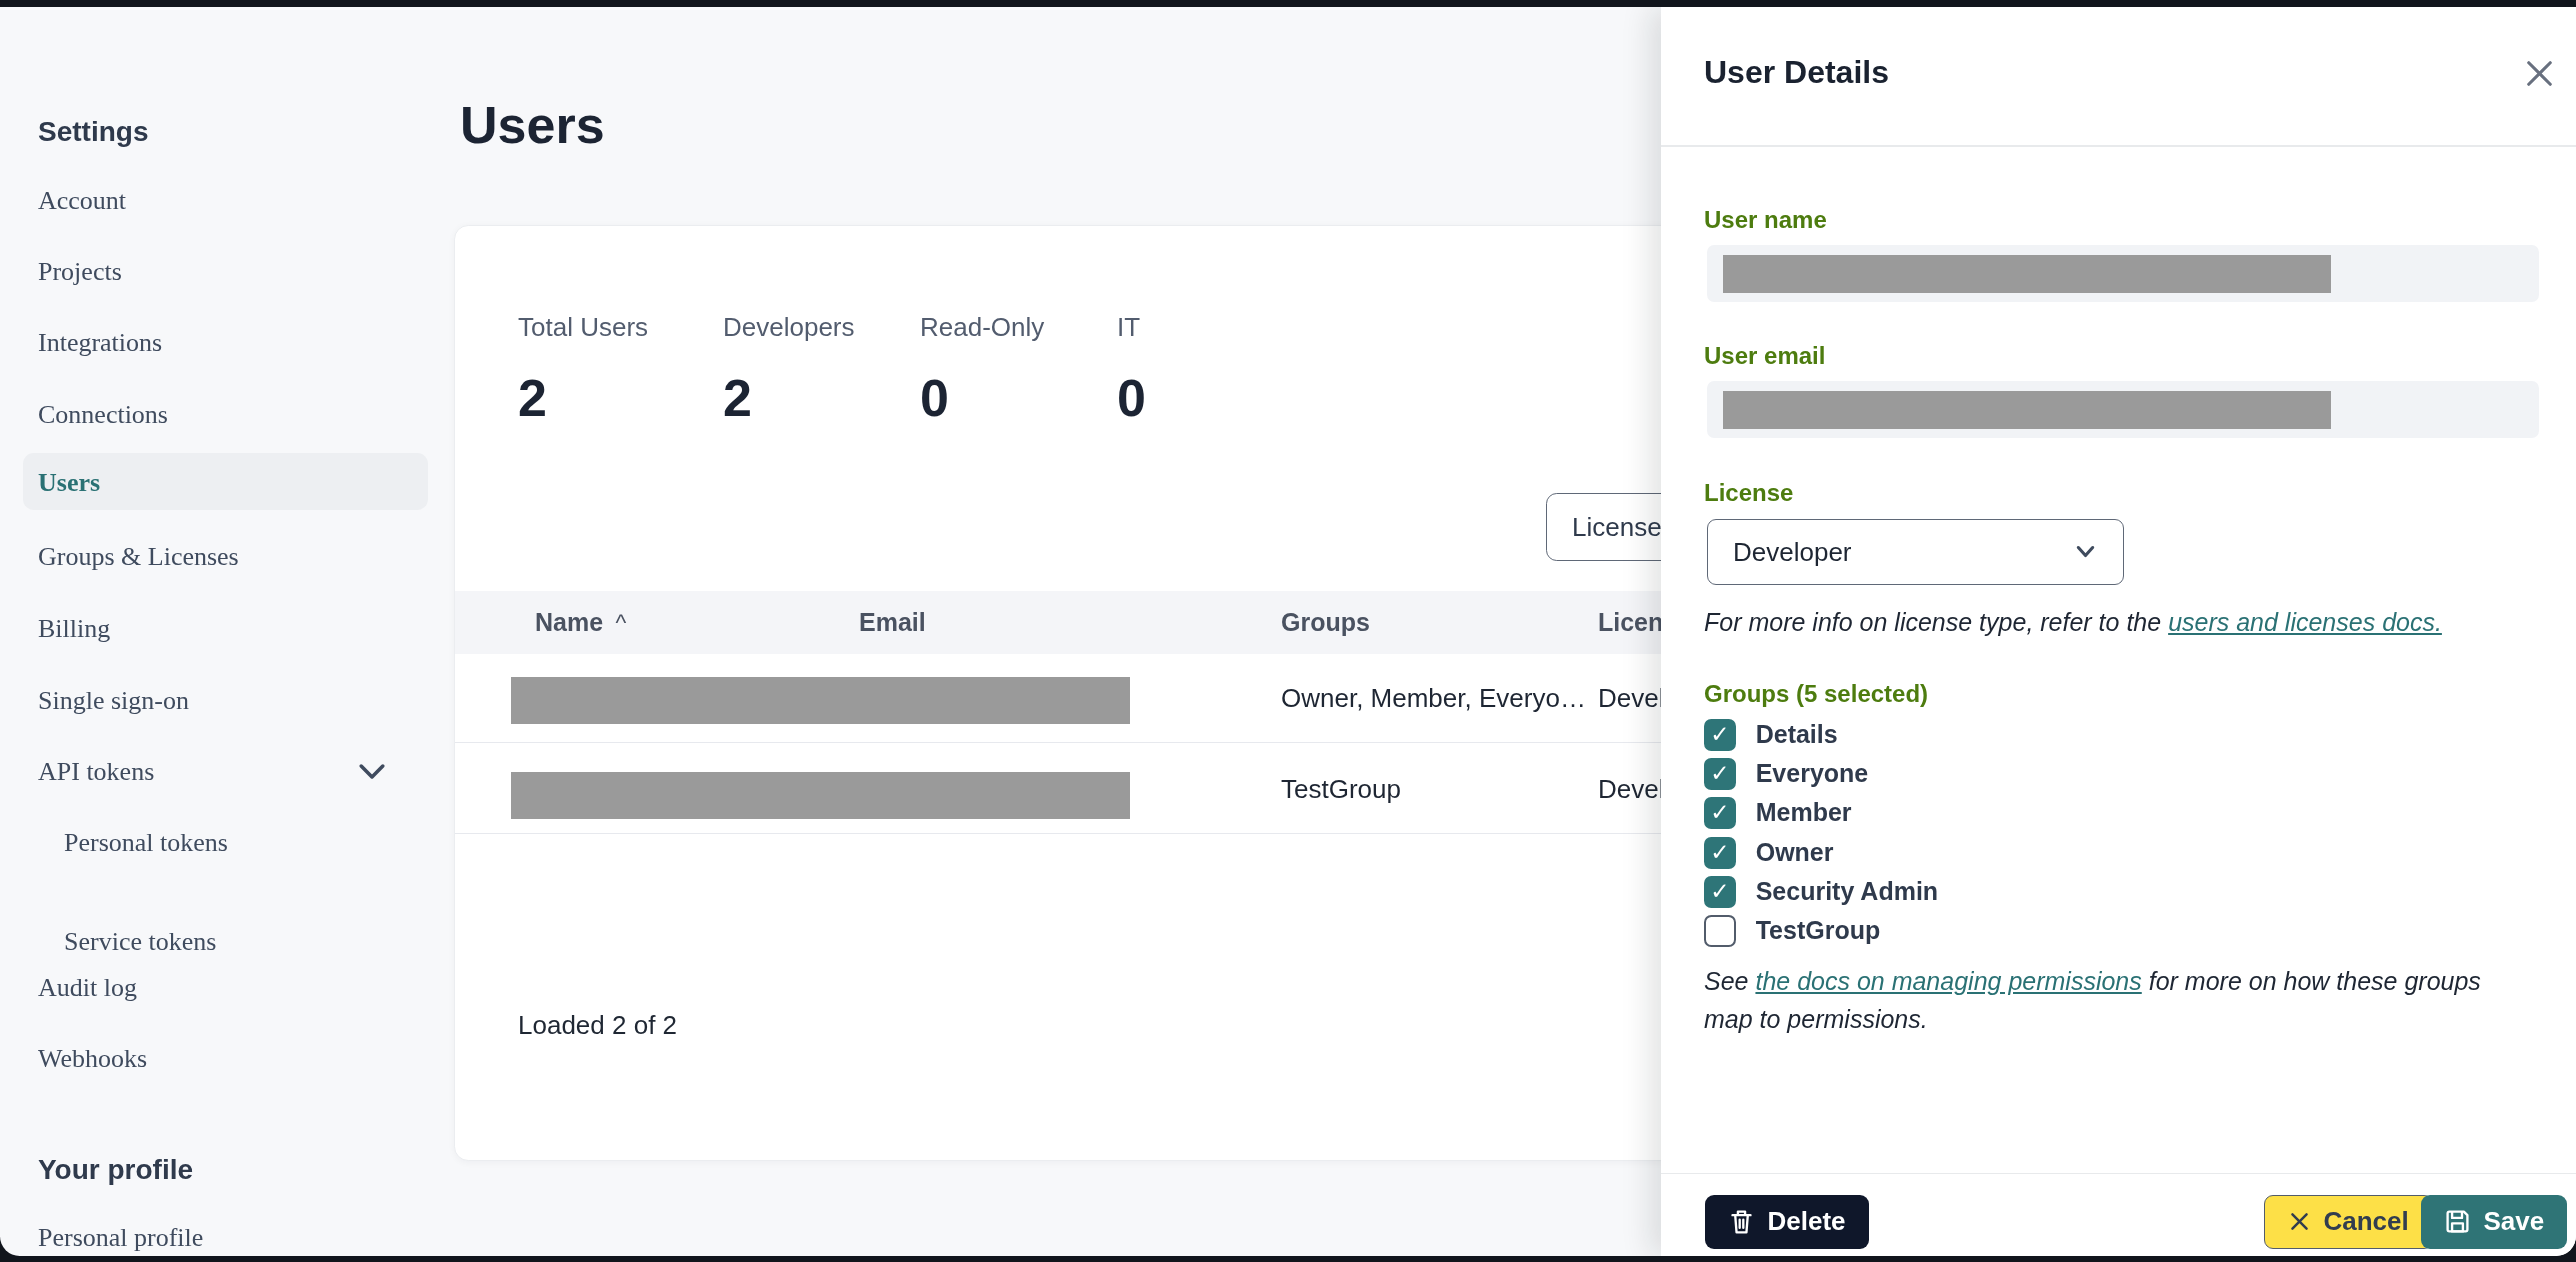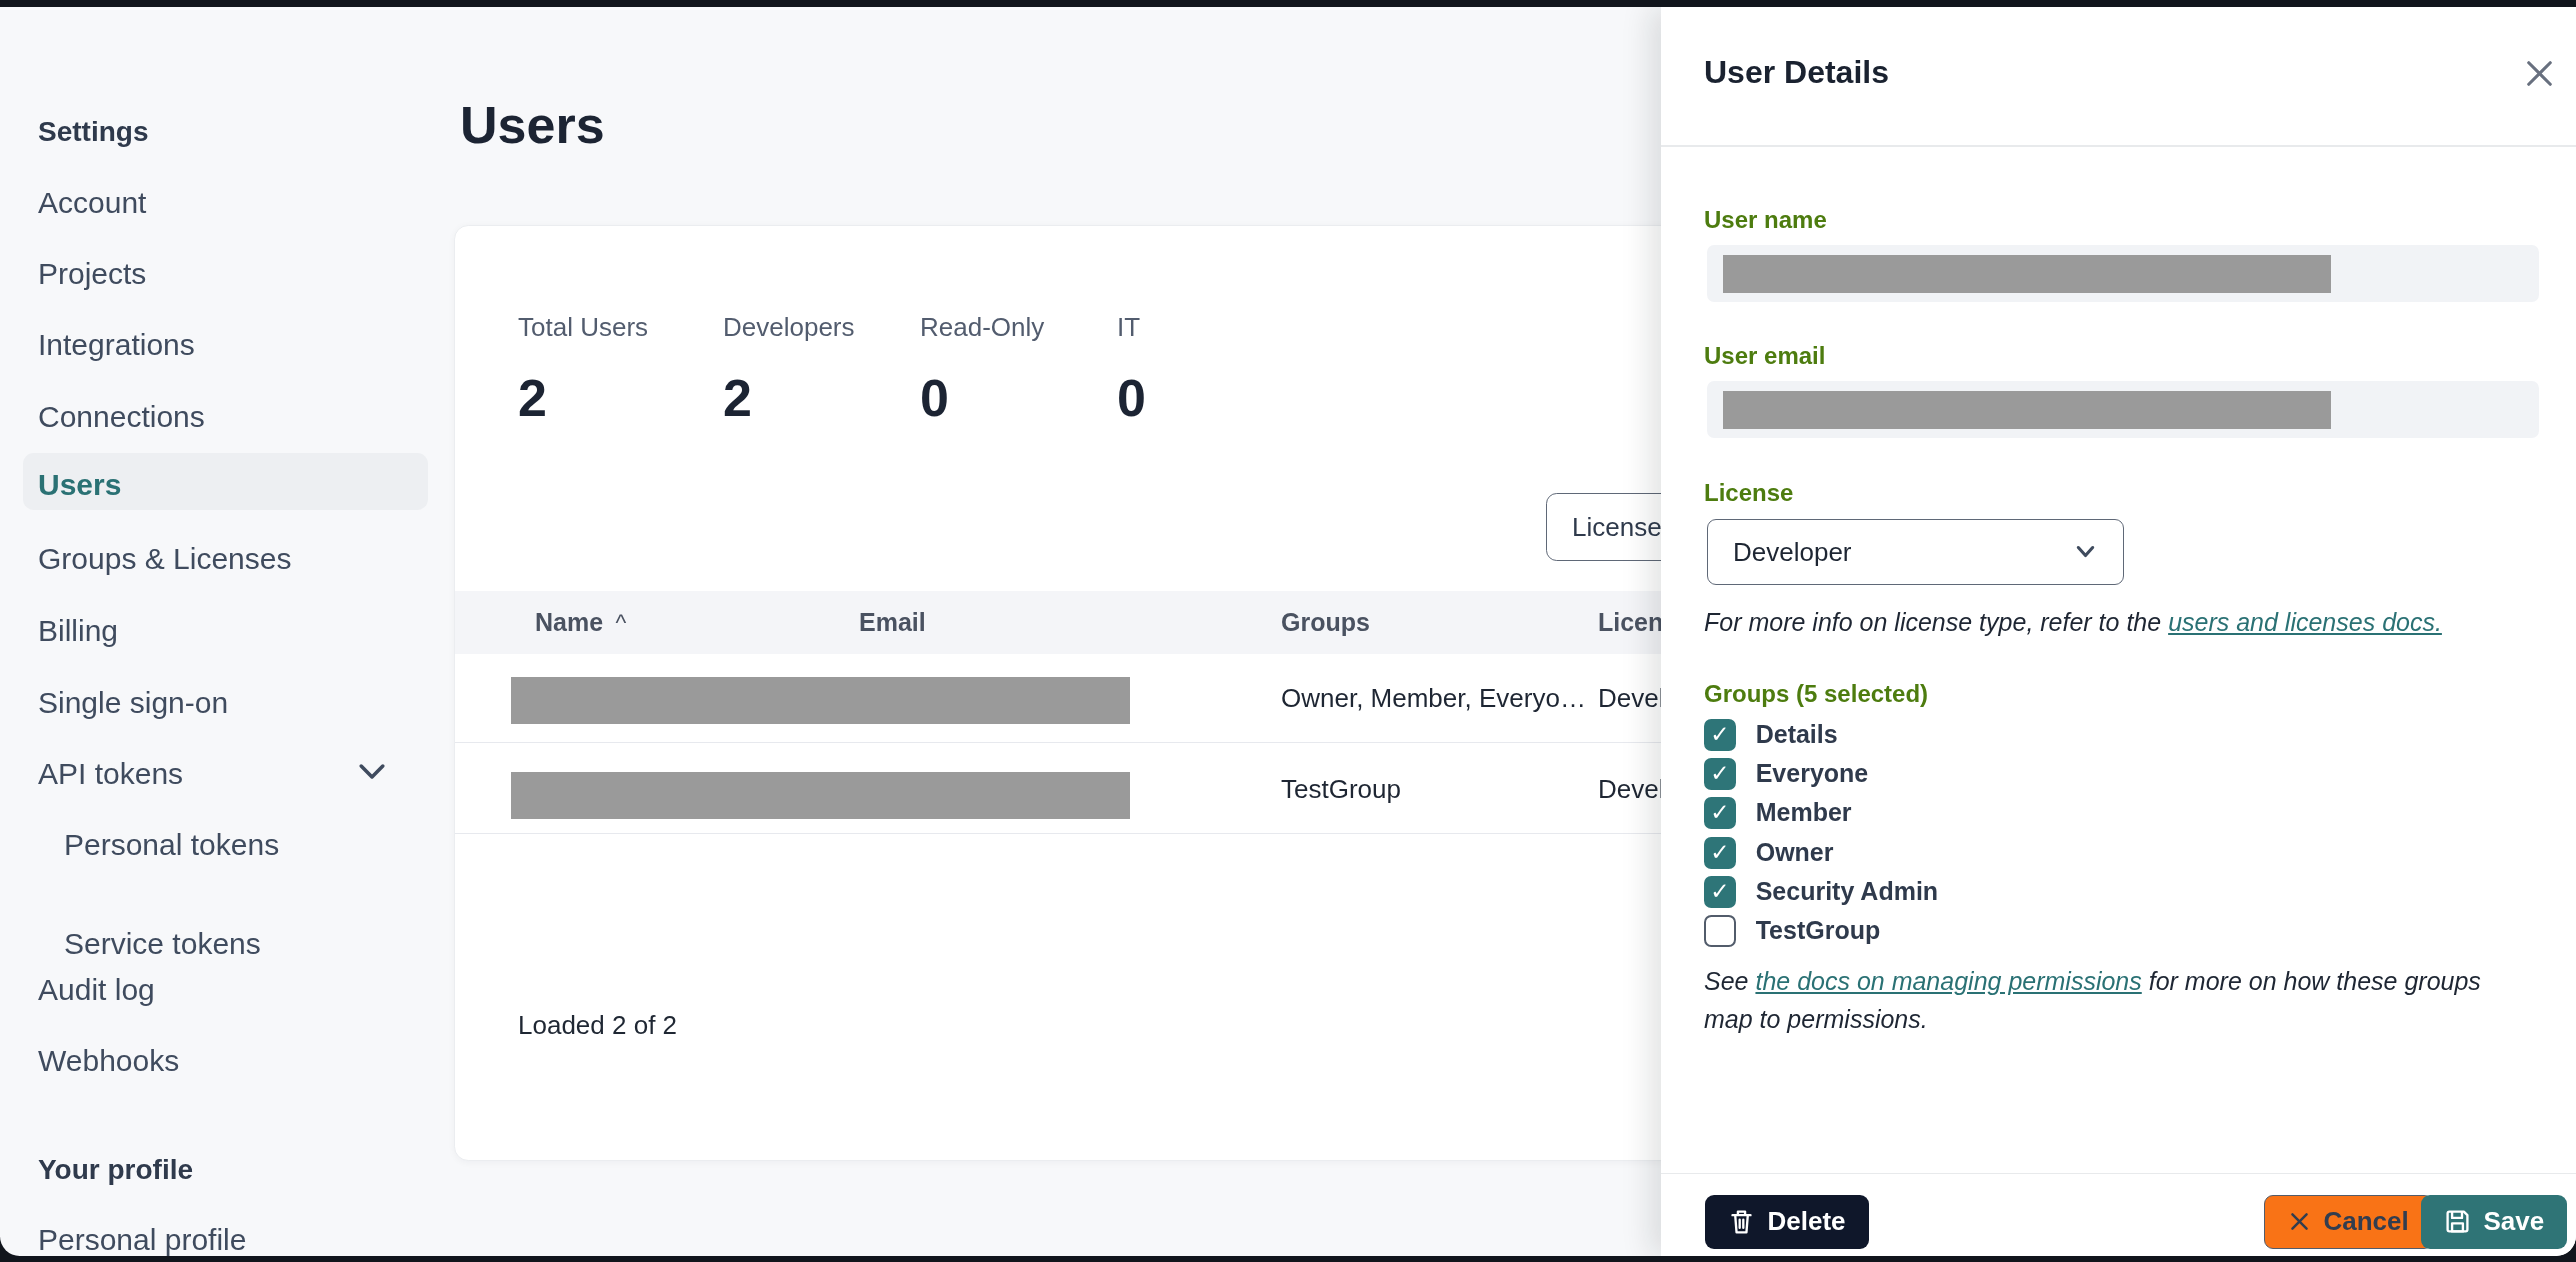--- a/index.html
+++ b/index.html
@@ -5,21 +5,21 @@
   html,body{margin:0;padding:0;background:#11151c;}
   *{box-sizing:border-box;}
   .page{position:relative;width:2576px;height:1263px;background:#11151c;overflow:hidden;
         font-family:"Liberation Sans","DejaVu Sans",sans-serif;color:#39414f;}
   .window{position:absolute;left:0;top:7.2px;width:2576px;height:1249px;background:#f7f8fa;
           border-radius:0 0 19.7px 19.7px;overflow:hidden;}
 
   
   .sidebar{position:absolute;left:0;top:0;width:454px;height:100%;}
   .side-heading{position:absolute;left:38px;font-size:28px;font-weight:700;color:#2f3a4c;white-space:nowrap;}
-  .side-item{position:absolute;left:38px;font-size:30px;color:#3f4b5e;white-space:nowrap;cursor:pointer;}
+  .side-item{position:absolute;left:38px;font-size:26px;color:#3f4b5e;white-space:nowrap;cursor:pointer;font-family:Liberation Serif, serif;}
   .side-item.child{left:64px;}
   .active-pill{position:absolute;left:23px;top:446px;width:405px;height:57px;background:#edeff2;border-radius:10.7px;}
   .side-item.active{color:#2a7174;font-weight:700;}
   .chev{position:absolute;left:354px;top:751px;width:36px;height:27px;}
 
   
   .main-title{position:absolute;left:460px;top:95px;font-size:52px;font-weight:700;color:#1c2433;}
   .card{position:absolute;left:454px;top:218px;width:2093px;height:936px;background:#ffffff;
         border:0.9px solid #ebedf0;border-radius:14.3px;box-shadow:0 1.8px 7.2px rgba(20,30,40,.04);}
   .stat{position:absolute;top:86px;}
@@ -67,21 +67,21 @@
   .cb{width:32px;height:32px;border-radius:7.2px;flex:0 0 auto;display:flex;align-items:center;justify-content:center;}
   .cb.checked{background:#2e7578;}
   .cb.checked .tick{color:#fff;font-size:23px;font-weight:700;line-height:1;}
   .cb.unchecked{background:#fff;border:2.7px solid #525c6b;}
   .cb-label{margin-left:19.7px;font-size:25px;font-weight:700;color:#2f3a4c;}
   .panel-footer{position:absolute;left:0;top:1166px;width:100%;height:82px;background:#fff;
                 border-top:1.8px solid #e8eaec;border-radius:0 0 19.7px 0;}
   .btn{position:absolute;top:20.6px;height:54px;border-radius:9px;display:flex;align-items:center;
        justify-content:center;font-size:26px;font-weight:700;cursor:pointer;padding:0 23px;gap:12.5px;}
   .btn-delete{left:44px;background:#0f172a;color:#fff;}
-  .btn-cancel{left:603px;background:#f97316;border:1.8px solid #525c6b;color:#323d4f;}
+  .btn-cancel{left:603px;background:#fde047;border:1.8px solid #525c6b;color:#323d4f;}
   .btn-save{left:760px;background:#2f7476;color:#fff;}
   .icon{display:inline-flex;align-items:center;justify-content:center;}
 </style>
 </head>
 <body>
 
 <div class="page">
   <div class="window">
 
     <nav class="sidebar">

